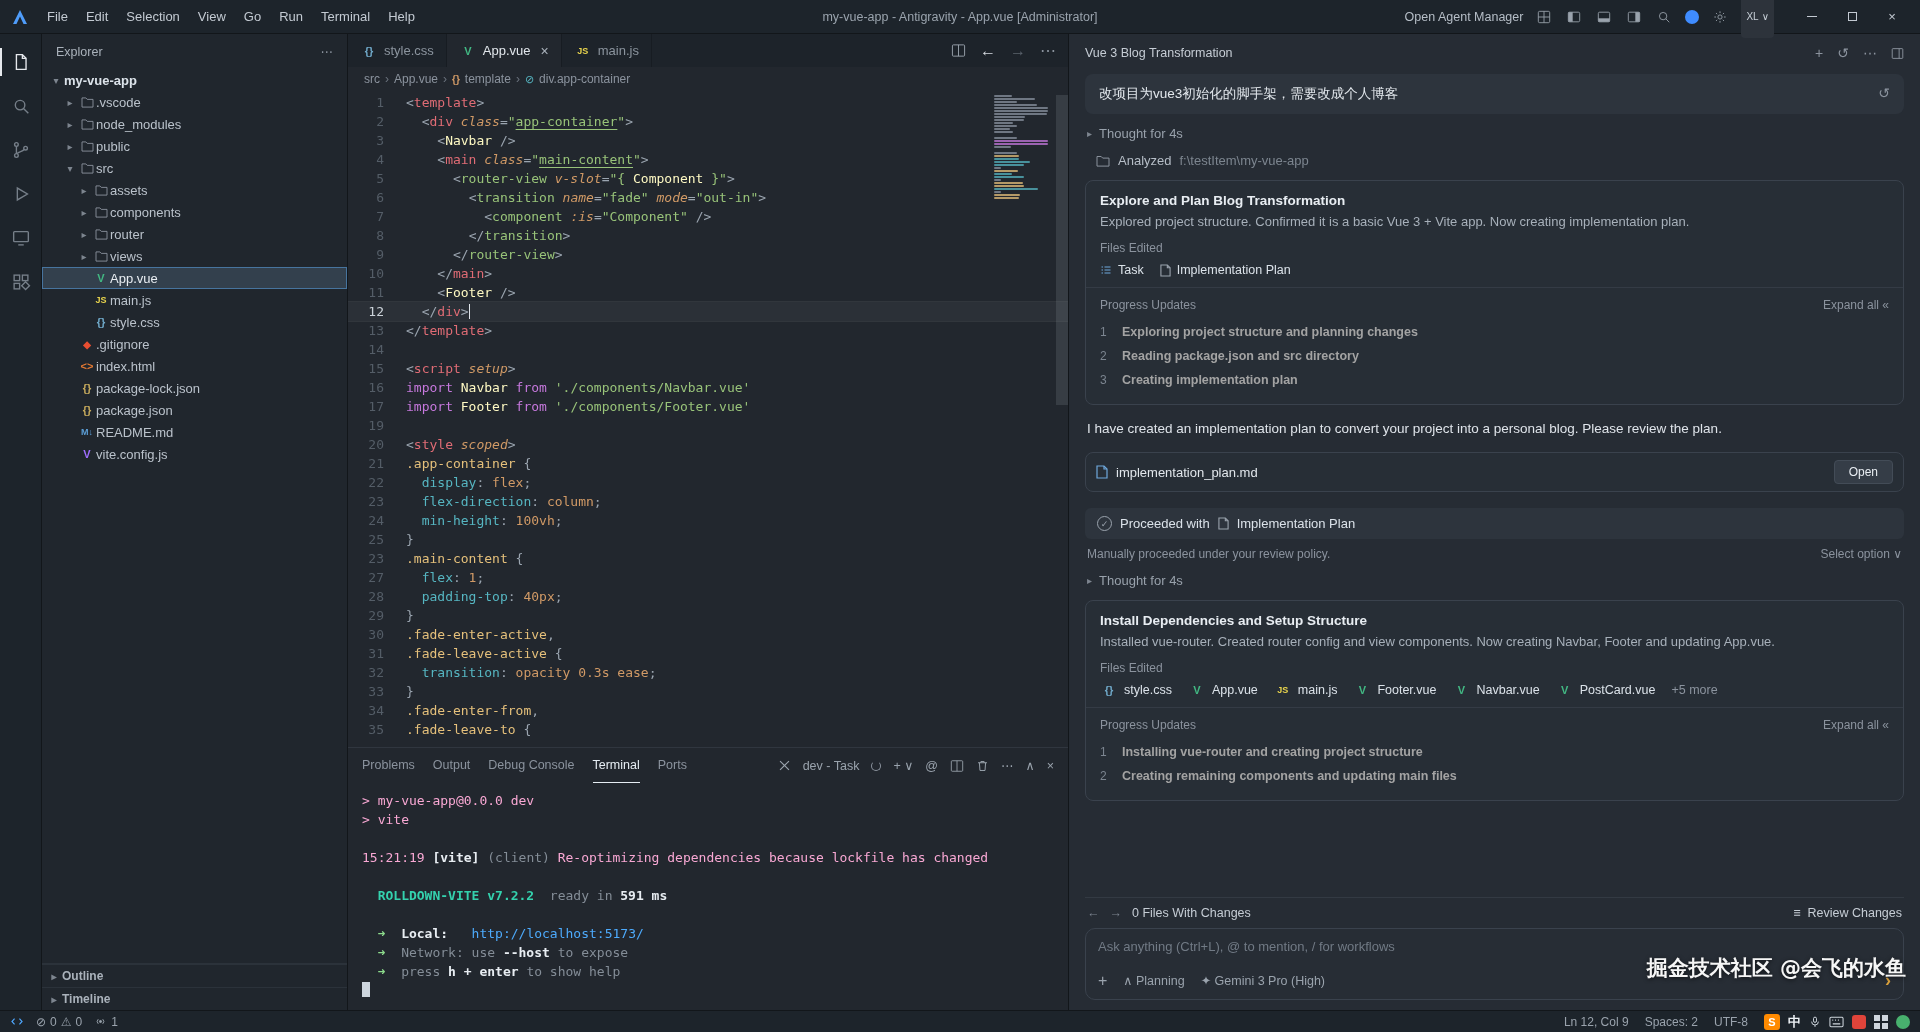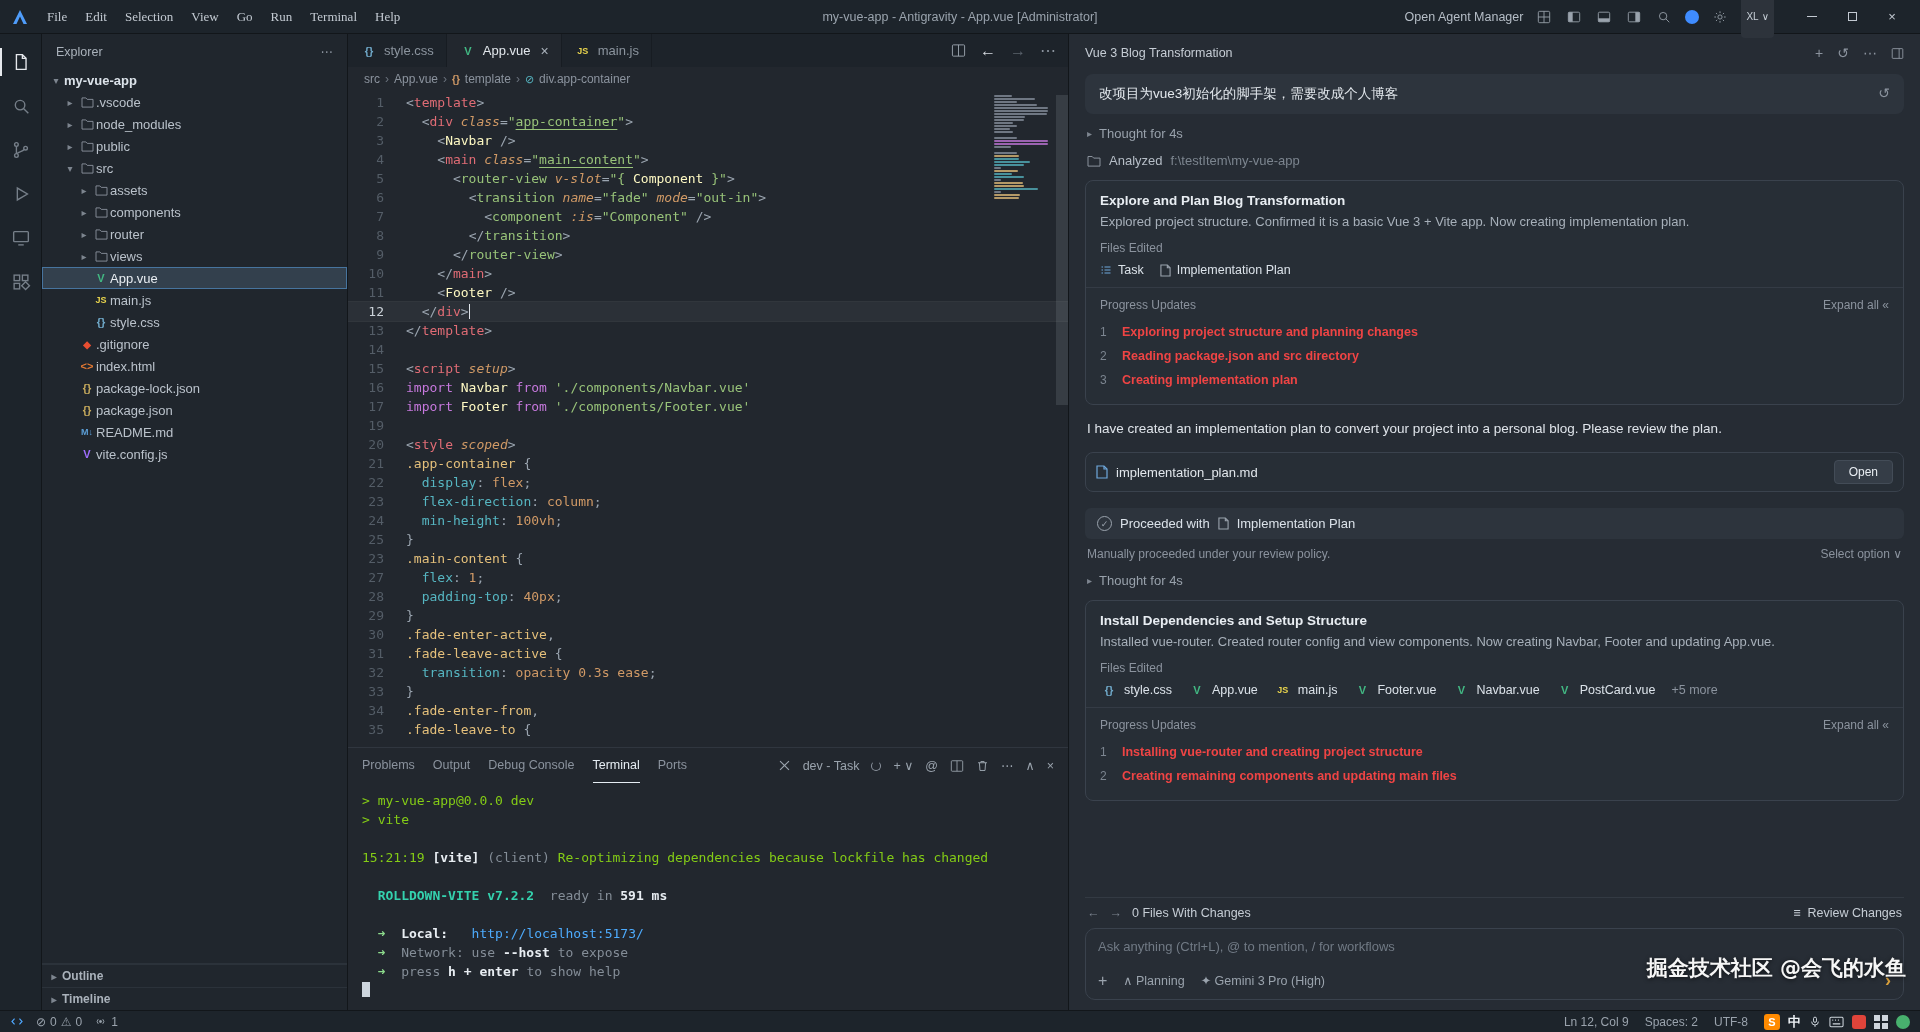--- a/index.html
+++ b/index.html
@@ -3,21 +3,21 @@
 <meta charset="utf-8">
 <style>
   * { box-sizing: border-box; margin: 0; padding: 0; }
   html,body { width:1920px; height:1032px; overflow:hidden; background:#171c21;
     font-family:"Liberation Sans", sans-serif; color:#c9d1d9; }
   .window { width:1920px; height:1032px; display:flex; flex-direction:column; }
 
   
   .titlebar { height:34px; background:#1d242b; display:flex; align-items:center;
     border-bottom:1px solid #12161a; font-size:13px; position:relative; flex:none; }
-  .tb-left { display:flex; align-items:center; padding-left:10px; gap:4px; z-index:2;font-family:Liberation Serif, serif; }
+  .tb-left { display:flex; align-items:center; padding-left:10px; gap:4px; z-index:2; }
   .logo { width:20px; height:20px; display:inline-flex; align-items:center; justify-content:center; margin-right:4px; }
   .menus { display:flex; }
   .menu-item { padding:4px 9px; color:#c3cad2; border-radius:4px; cursor:default; }
   .tb-title { position:absolute; left:0; right:0; text-align:center; color:#9aa3ad; font-size:12.5px; }
   .tb-right { margin-left:auto; display:flex; align-items:center; gap:12px; padding-right:8px; z-index:2; color:#9aa3ad; }
   .tb-agent { font-size:12.5px; color:#b6bec7; }
   .tb-ico { display:inline-flex; align-items:center; justify-content:center; width:18px; height:18px; color:#9aa3ad; }
   .globe { width:14px; height:14px; border-radius:50%; background:#3f8cff; display:inline-block; }
   .avatar { background:#2d333b; border-radius:4px; font-size:10px; padding:16px 5px; color:#c9d1d9; display:flex; gap:3px; align-items:center; }
   .win-btns { display:flex; margin-left:6px; }
@@ -79,48 +79,48 @@
   .panel { height:263px; flex:none; border-top:1px solid #30363f; display:flex; flex-direction:column; background:#22272e; }
   .panel-head { height:35px; flex:none; display:flex; align-items:center; padding:0 14px; }
   .ptabs { display:flex; gap:18px; }
   .ptab { font-size:12.5px; color:#8b939e; height:35px; display:flex; align-items:center; border-bottom:1px solid transparent; text-transform:none; }
   .ptab.active { color:#e6edf3; border-bottom-color:#e6edf3; }
   .panel-actions { margin-left:auto; display:flex; align-items:center; gap:12px; color:#9aa3ad; font-size:12.5px; }
   .spin { width:10px; height:10px; border:1.5px solid #8b939e; border-top-color:transparent; border-radius:50%; display:inline-block; }
   .pa-ico { display:inline-flex; align-items:center; color:#9aa3ad; }
   .term { flex:1; padding:8px 0 0 14px; font-family:"DejaVu Sans Mono", monospace; font-size:13px; overflow:hidden; }
   .tl { height:19px; line-height:19px; white-space:pre; }
-  .tt-tw{color:#84cc16}.tt-td{color:#848d97}.tt-tb{color:#e8edf2;font-weight:bold}
+  .tt-tw{color:#f9a8d4}.tt-td{color:#848d97}.tt-tb{color:#e8edf2;font-weight:bold}
   .tt-tt{color:#34d2ae;font-weight:bold}.tt-tg{color:#8ddb8c}.tt-tl{color:#4daafc}
   .tcursor { display:inline-block; width:8px; height:15px; background:#cdd5dd; vertical-align:-2px; }
 
   
   .agent { width:852px; flex:none; background:#262c34; border-left:1px solid #12161a; display:flex; flex-direction:column; position:relative; }
   .ag-head { height:38px; flex:none; display:flex; align-items:center; padding:0 16px; font-size:12.5px; color:#c6cdd5; }
   .ag-head-icons { margin-left:auto; display:flex; gap:14px; color:#8b939e; font-size:14px; align-items:center; }
   .ag-scroll { flex:1; min-height:0; overflow:hidden; padding:2px 16px 0 16px; }
   .bubble { background:#2d343d; border-radius:8px; padding:11px 14px; font-size:13.5px; color:#e2e7ec; display:flex; align-items:flex-start; }
   .bubble-reset { margin-left:auto; color:#8b939e; font-size:14px; }
   .thought { display:flex; align-items:center; gap:7px; color:#98a1ab; font-size:13px; margin:12px 2px; }
   .thought .tch { font-size:10px; color:#7d858f; }
-  .analyzed { display:flex; align-items:center; gap:8px; font-size:13px; margin:12px 2px; color:#b6bec7; }
+  .analyzed { display:flex; align-items:center; gap:8px; font-size:13px; margin:12px 11px; color:#b6bec7; }
   .analyzed .path { color:#7c858f; }
   .card { border:1px solid #3a424d; background:#272e36; border-radius:8px; padding:12px 14px; margin:10px 0; }
   .card-title { font-size:13.5px; font-weight:bold; color:#e8edf2; margin-bottom:6px; }
   .card-body { font-size:13px; color:#a7b0ba; margin-bottom:12px; }
   .card-label { font-size:12px; color:#8b939e; }
   .chips { display:flex; gap:16px; margin:8px 0 4px 0; flex-wrap:wrap; align-items:center; }
   .chip { display:inline-flex; align-items:center; gap:6px; font-size:12.5px; color:#dbe2e9; }
   .chip-more { color:#8b939e; }
   .card-divider { border-top:1px solid #343b45; margin:10px -14px; }
   .card-prog-head { display:flex; align-items:flex-start; margin-bottom:8px; }
   .expand { margin-left:auto; color:#8b939e; font-size:12px; }
   .prog-row { display:flex; gap:12px; align-items:baseline; padding:5px 0; }
   .prog-num { color:#7c8590; font-size:12px; width:10px; flex:none; }
-  .prog-text { color:#ef4444; font-size:12.5px; font-weight:bold; }
+  .prog-text { color:#a3a3a3; font-size:12.5px; font-weight:bold; }
   .plan-msg { font-size:13.5px; color:#dfe4ea; margin:16px 2px; }
   .plan-row { border:1px solid #3a424d; border-radius:8px; background:#272e36; display:flex; align-items:center; gap:8px; padding:7px 10px; font-size:13px; color:#e2e7ec; }
   .open-btn { margin-left:auto; background:#353d47; border:1px solid #434c57; color:#e8edf2; font-size:12px; border-radius:4px; padding:4px 14px; }
   .proceeded { background:#2d343d; border-radius:6px; display:flex; align-items:center; gap:8px; padding:8px 12px; margin-top:16px; font-size:13px; color:#dbe2e9; }
   .pcheck { width:15px; height:15px; border:1.4px solid #9aa3ad; border-radius:50%; color:#9aa3ad; font-size:9px; display:inline-flex; align-items:center; justify-content:center; flex:none; }
   .policy { display:flex; font-size:12px; color:#8b939e; margin:8px 2px 2px 2px; }
   .policy .sel-opt { margin-left:auto; }
   .ag-foot { flex:none; padding:0 16px 10px 16px; }
   .changes-bar { display:flex; align-items:center; gap:10px; font-size:12.5px; color:#c6cdd5; border-top:1px solid #333a43; padding:8px 2px; }
   .changes-bar .arr { color:#7c8590; }

